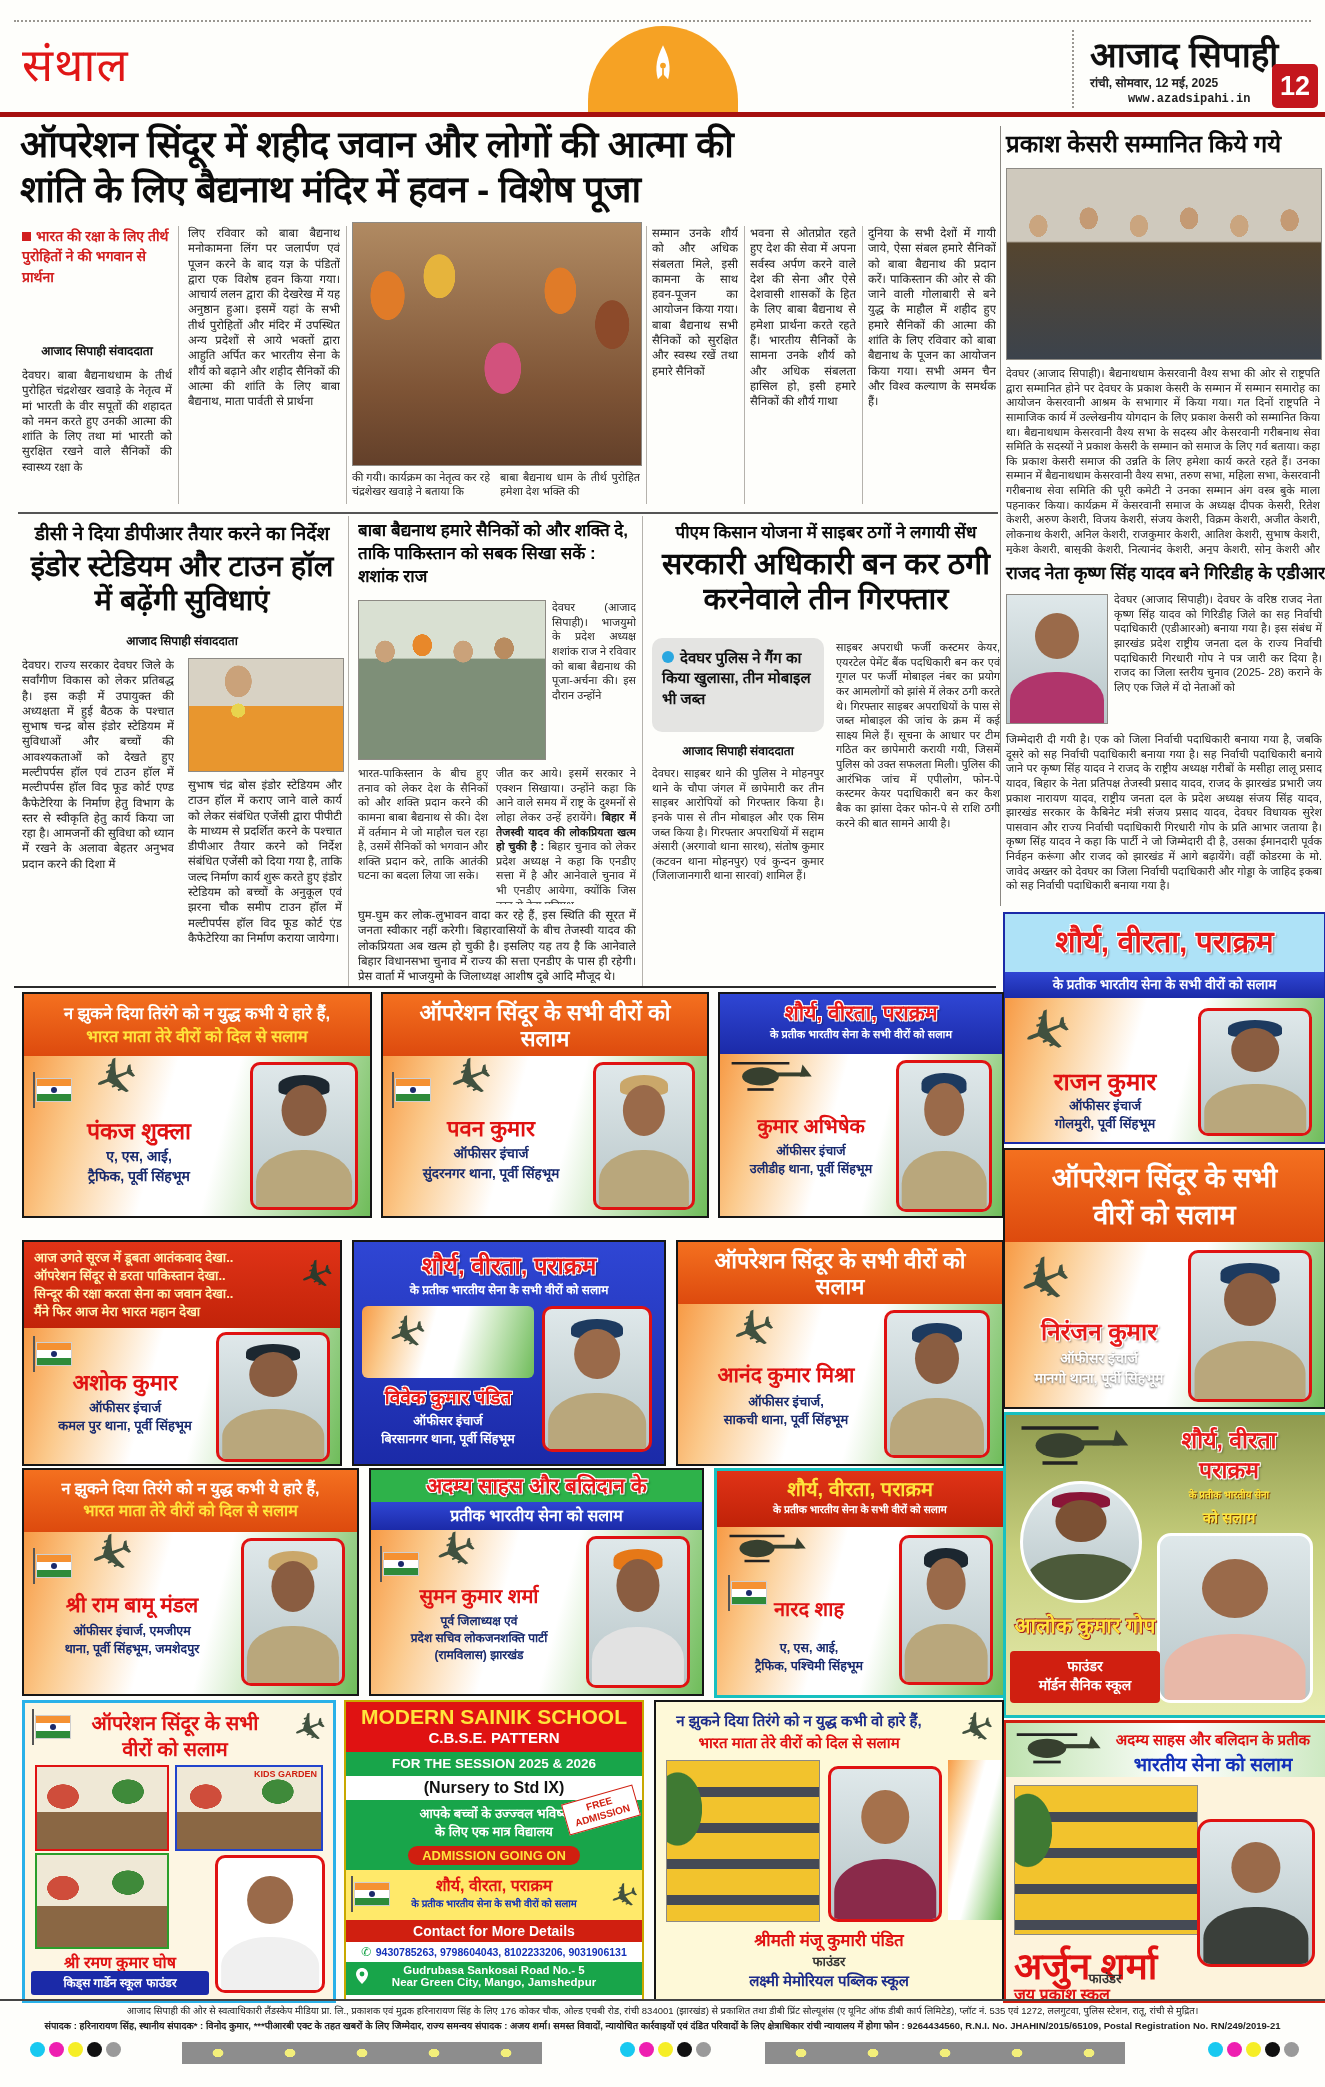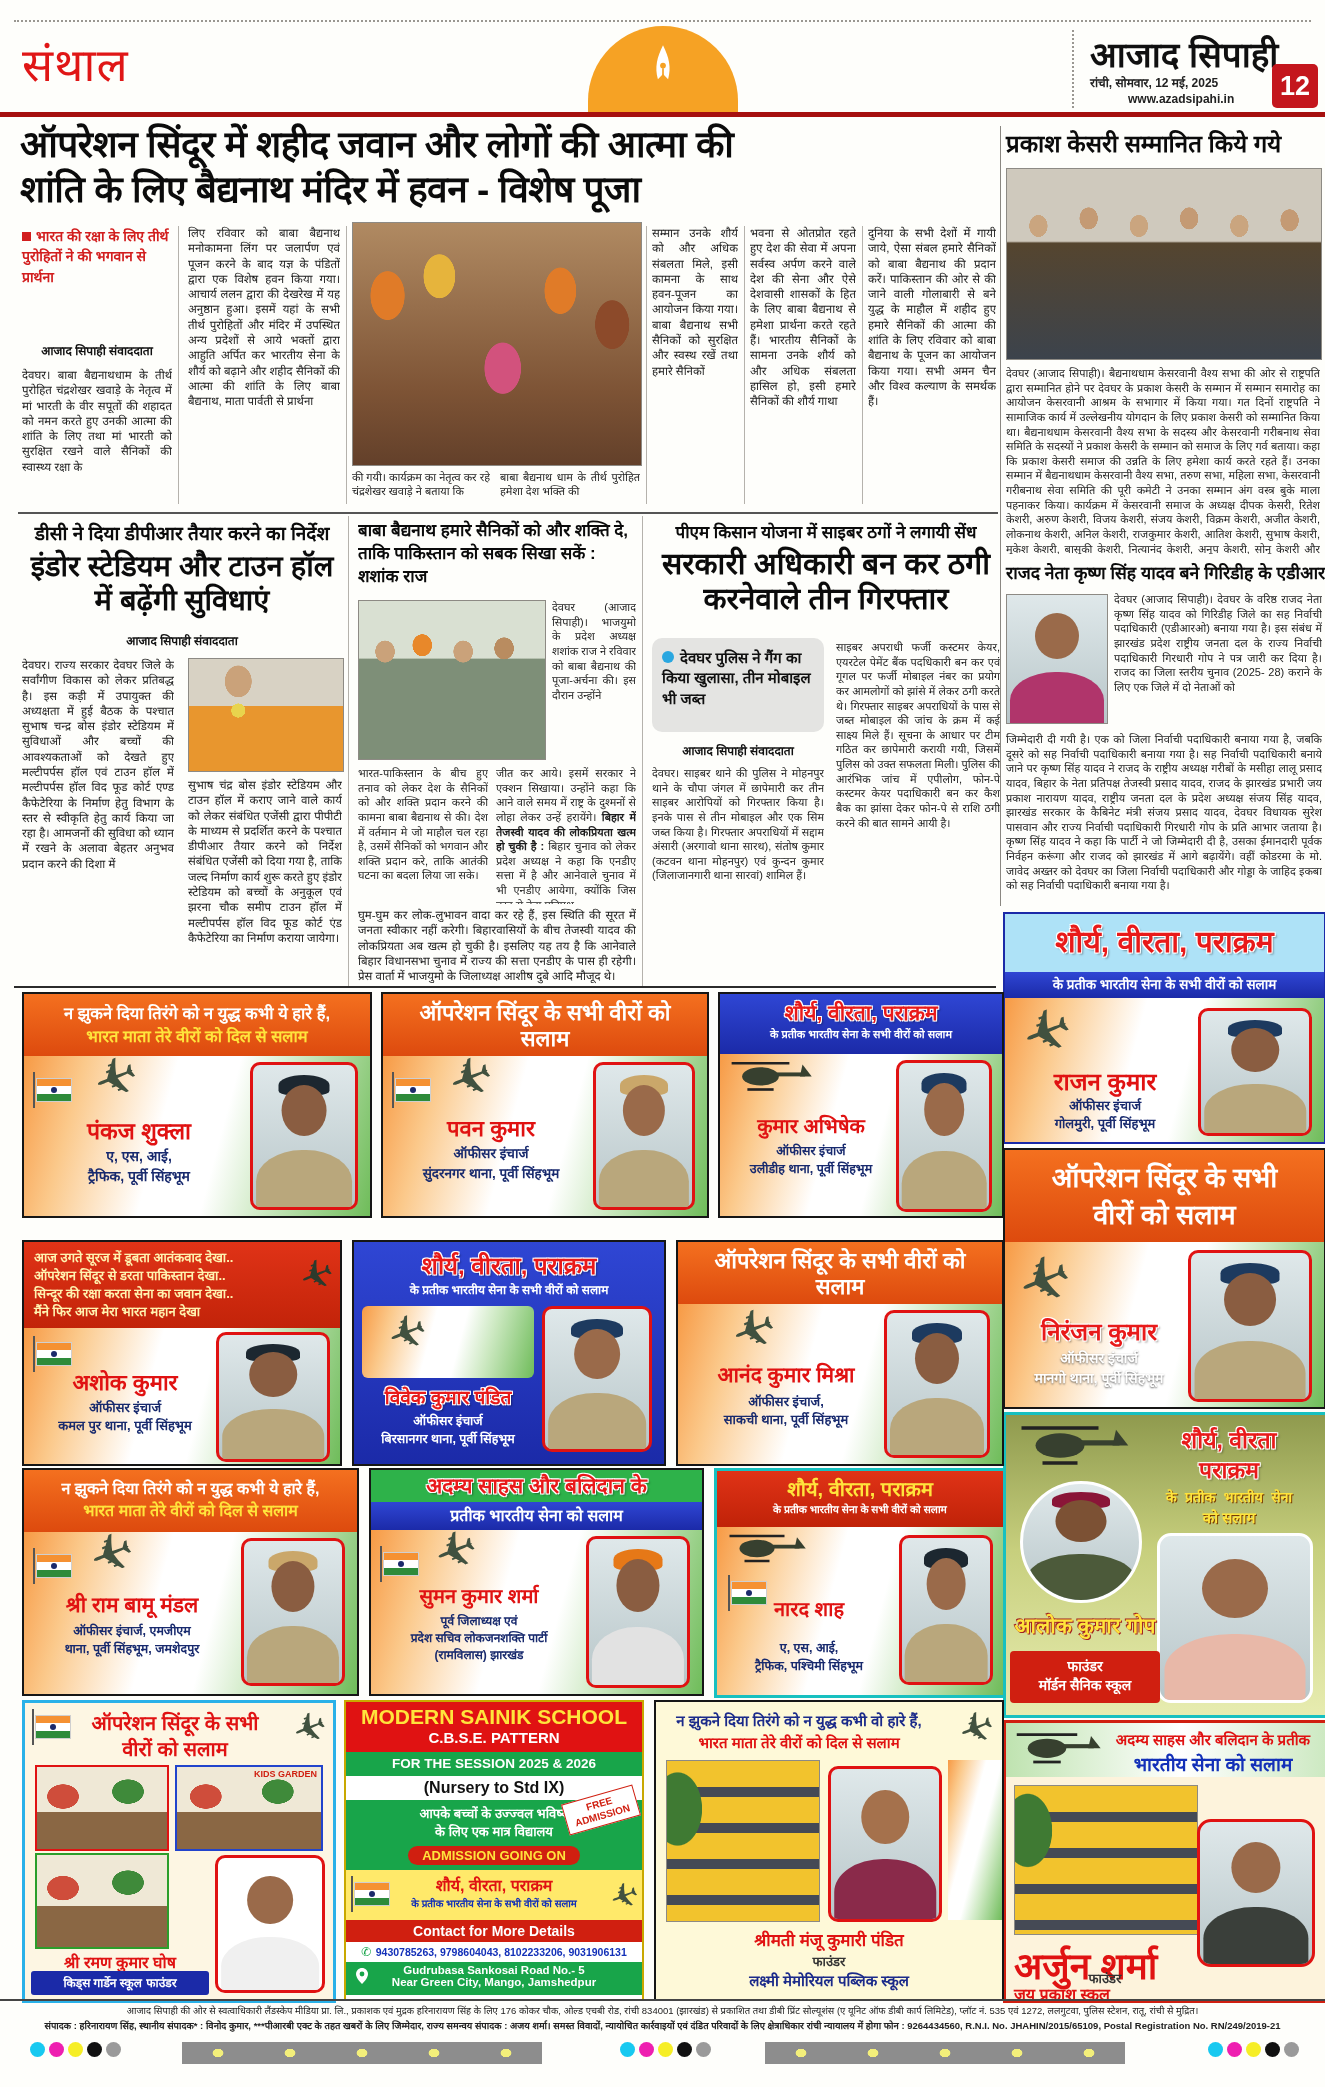--- a/index.html
+++ b/index.html
@@ -118,21 +118,21 @@
     <svg viewBox="0 0 40 60" style="position:absolute;left:50%;top:12px;width:34px;height:62px;transform:translateX(-50%);">
       <path d="M20 2 C13 16 10 28 14 42 L20 36 L26 42 C30 28 27 16 20 2z" fill="#ffffff"></path>
       <circle cx="20" cy="26" r="3.4" fill="#f6a224"></circle>
       <line x1="20" y1="29" x2="20" y2="40" stroke="#f6a224" stroke-width="2"></line>
     </svg>
   </div>
 
   <div class="dotted-v" style="left:1072px;top:30px;height:78px;"></div>
   <div class="abs paper-name" style="left:1090px;top:30px;">आजाद सिपाही</div>
   <div class="abs masthead-small" style="left:1090px;top:74px;">रांची, सोमवार, 12 मई, 2025</div>
-  <div class="abs masthead-small" style="left:1128px;top:92px;">www.azadsipahi.in</div>
+  <div class="abs masthead-small" style="left:1128px;top:92px;font-family:Liberation Mono, monospace;">www.azadsipahi.in</div>
   <div class="abs pageno" style="left:1272px;top:64px;width:46px;height:44px;">12</div>
 
   <div class="redband" style="left:0px;top:112px;width:1325px;"></div>
 
   <div class="abs hl lead-hl" style="left:20px;top:122px;width:718px;height:96px;overflow:hidden;">ऑपरेशन सिंदूर में शहीद जवान और लोगों की आत्मा की शांति के लिए बैद्यनाथ मंदिर में हवन - विशेष पूजा</div>
 
   <div class="abs" style="left:22px;top:226px;width:150px;">
     <span class="sqbullet"></span><span class="kicker-red">भारत की रक्षा के लिए तीर्थ पुरोहितों ने की भगवान से प्रार्थना</span>
   </div>
   <div class="abs byline" style="left:22px;top:342px;width:150px;">आजाद सिपाही संवाददाता</div>
@@ -237,21 +237,21 @@
   <div class="ad" style="left:1003px;top:1412px;width:319px;height:300px;border-color:#17c0c0;border-width:3px;background:linear-gradient(180deg,#8f9a4e,#c7cf7d 45%,#e7ecb0);">
     <svg class="heli" viewBox="0 0 64 32" style="left:8px;top:6px;width:120px;height:56px;">
       <line x1="2" y1="4" x2="46" y2="4" stroke="#222" stroke-width="2"></line>
       <ellipse cx="24" cy="14" rx="14" ry="7" fill="#37402f"></ellipse>
       <rect x="36" y="11" width="22" height="3" fill="#37402f"></rect>
       <path d="M56 5 l7 9 -9 0z" fill="#37402f"></path>
       <line x1="14" y1="24" x2="34" y2="24" stroke="#222" stroke-width="2"></line>
     </svg>
     <div class="abs adtxt t-shaurya" style="left:138px;top:8px;width:170px;font-size:23px;">शौर्य, वीरता</div>
     <div class="abs adtxt t-shaurya" style="left:138px;top:38px;width:170px;font-size:23px;">पराक्रम</div>
-    <div class="abs adtxt t-yellow" style="left:138px;top:72px;width:170px;font-size:14px;text-shadow:1px 1px 0 #7a3b00;font-family:Liberation Mono, monospace;">के प्रतीक भारतीय सेना</div>
+    <div class="abs adtxt t-yellow" style="left:138px;top:72px;width:170px;font-size:10px;text-shadow:1px 1px 0 #7a3b00;">के प्रतीक भारतीय सेना</div>
     <div class="abs adtxt t-yellow" style="left:138px;top:92px;width:170px;font-size:15px;text-shadow:1px 1px 0 #7a3b00;">को सलाम</div>
     <div class="bust" style="left:14px;top:66px;width:116px;height:116px;border-radius:50%;border:3px solid #fff;--skin:#7c5134;--shirt:#4c5a3a;--cap:#8a1538;">
         <u></u>
         <i></i>
         <b></b>
       </div>
     <div class="bust" style="right:12px;top:118px;width:150px;height:164px;border-radius:14px;border:3px solid #fff;--skin:#9a6a4a;--shirt:#e8b8a8;">
         <i></i>
         <b></b>
       </div>

